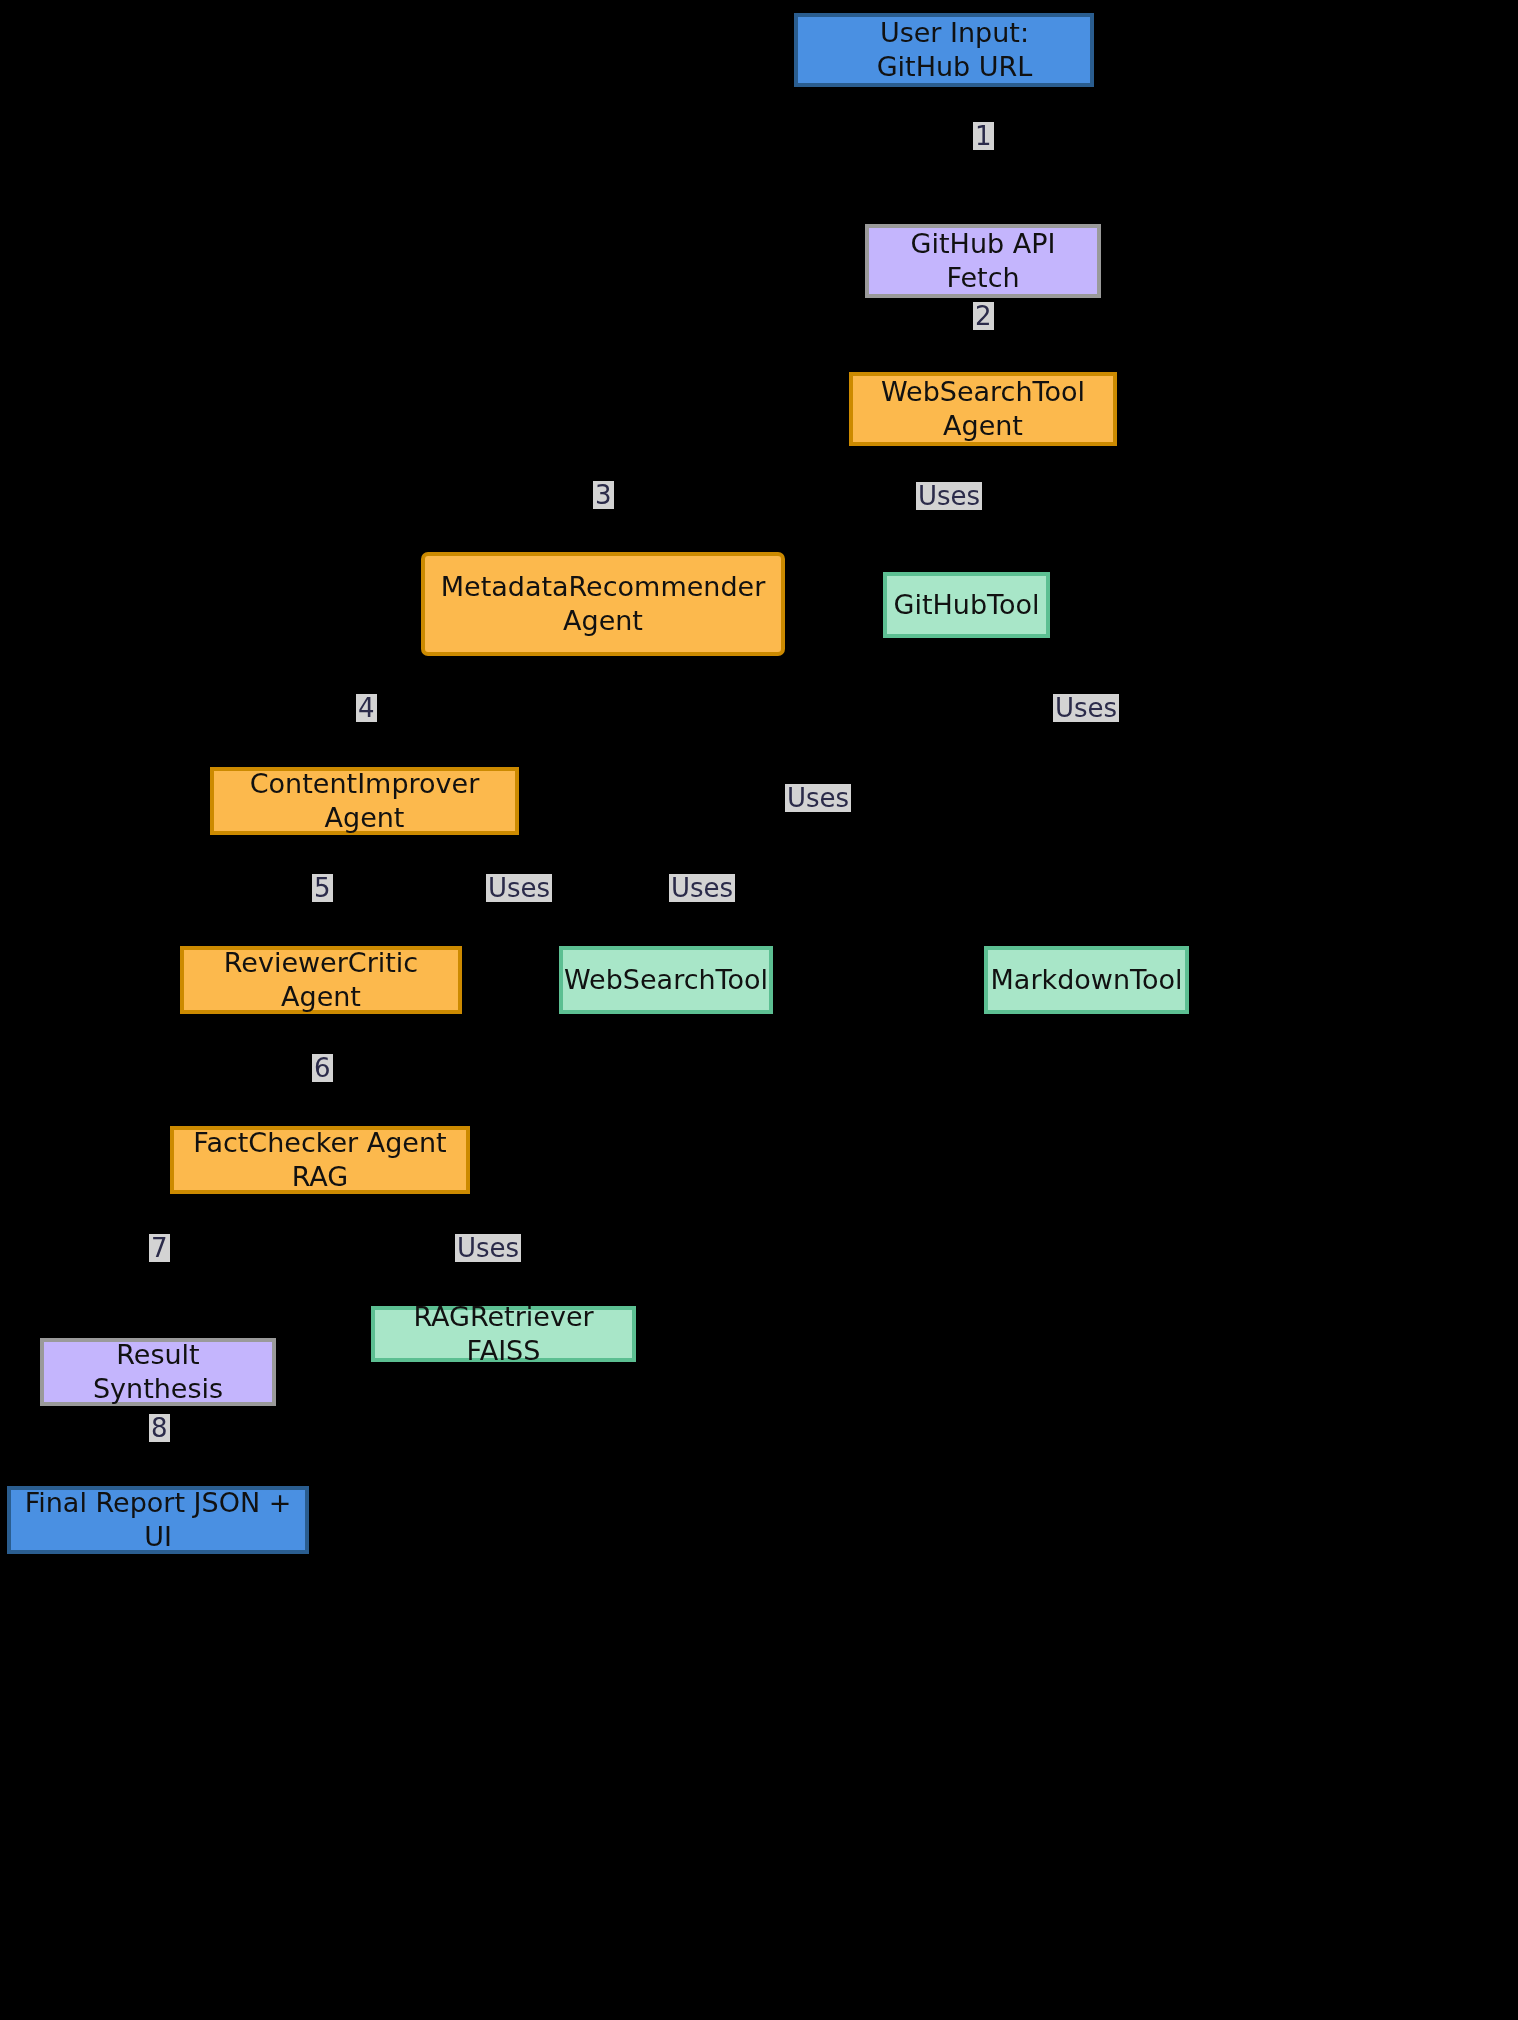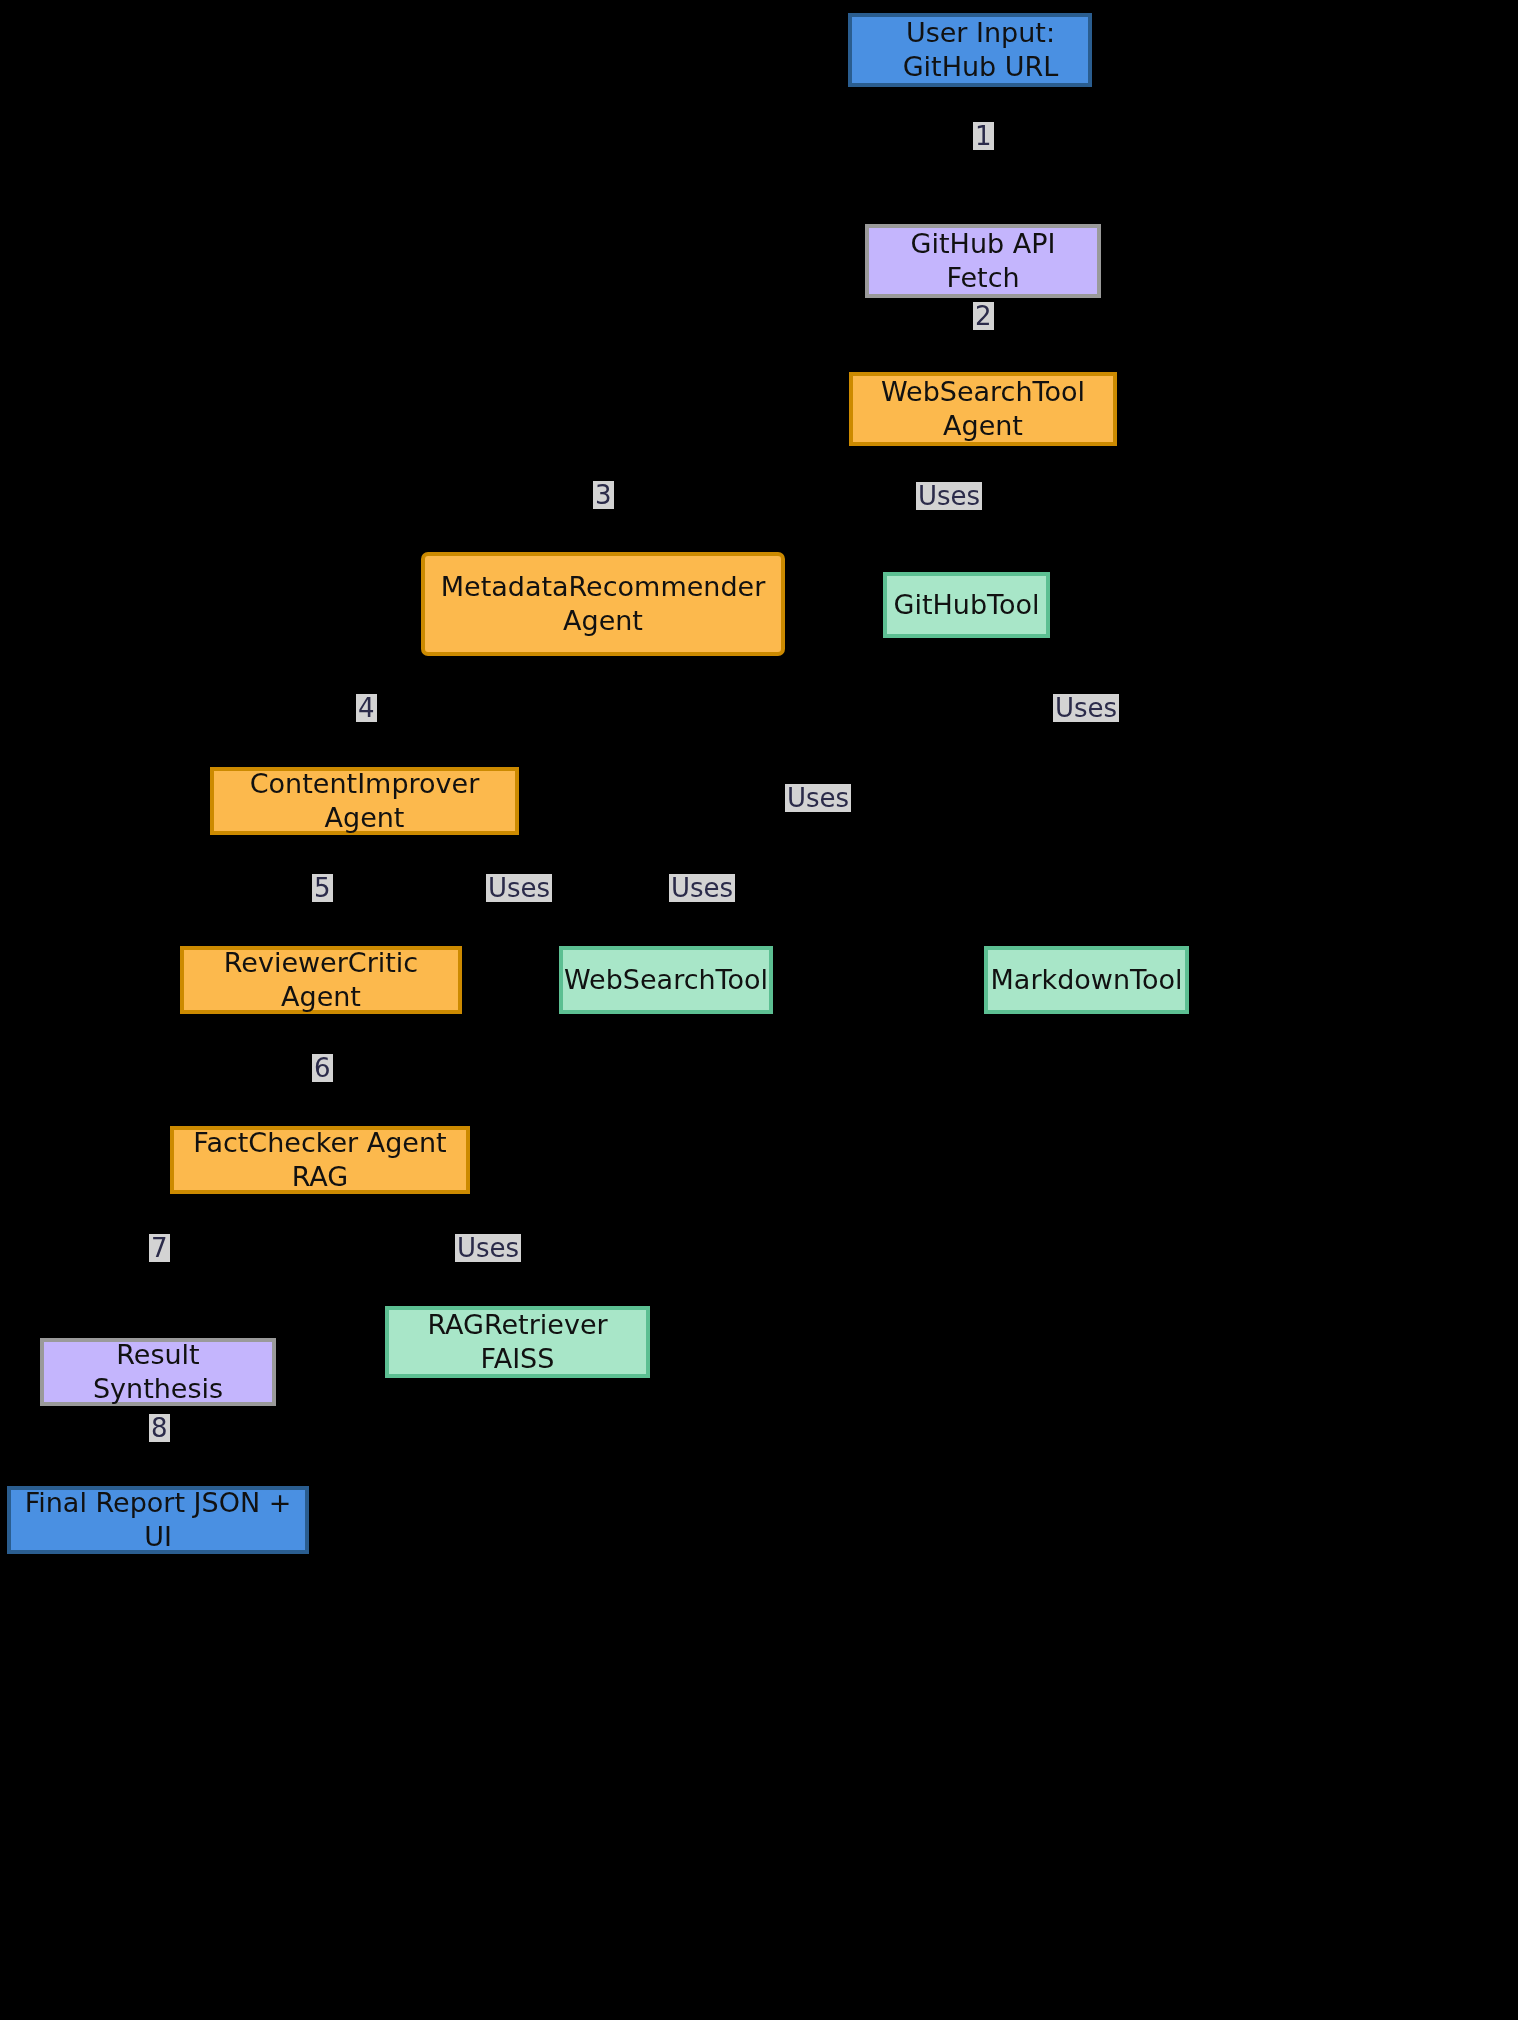--- a/index.html
+++ b/index.html
@@ -102,33 +102,33 @@
       <div class="edge-line" style="left: 602px; top: 800px; width: 43px; height: 3px;"></div>
       <div class="edge-line" style="left: 642px; top: 801px; width: 3px; height: 145px;"></div>
       <div class="edge-line" style="left: 363.5px; top: 835px; width: 3px; height: 55.5px;"></div>
       <div class="edge-line" style="left: 363.5px; top: 889.5px; width: 281.5px; height: 3px;"></div>
       <div class="edge-line" style="left: 642px; top: 890.5px; width: 3px; height: 55.5px;"></div>
       <div class="edge-line" style="left: 319px; top: 1194px; width: 3px; height: 56px;"></div>
       <div class="edge-line" style="left: 319px; top: 1249px; width: 164.5px; height: 3px;"></div>
       <div class="edge-line" style="left: 480.5px; top: 1250px; width: 3px; height: 56px;"></div>
     </div>
   <div id="node-layer">
-      <div class="node input" style="left: 848px; top: 13px; width: 244px; height: 74px; padding-left: 31px;">User Input: GitHub URL</div>
+      <div class="node input" style="left: 794px; top: 13px; width: 300px; height: 74px; padding-left: 31px;">User Input: GitHub URL</div>
       <div class="node process" style="left: 865px; top: 192px; width: 236px; height: 74px;">GitHub API Fetch</div>
       <div class="node agent" style="left: 849px; top: 372px; width: 268px; height: 74px;">WebSearchTool Agent</div>
       <div class="node tool" style="left: 860px; top: 572px; width: 167px; height: 66px;">GitHubTool</div>
       <div class="node agent" style="left: 421px; top: 552px; width: 364px; height: 104px; border-radius: 7px;">MetadataRecommender
 Agent</div>
       <div class="node agent" style="left: 210px; top: 767px; width: 309px; height: 68px; text-align: center;">ContentImprover Agent</div>
       <div class="node agent" style="left: 180px; top: 946px; width: 282px; height: 68px;">ReviewerCritic Agent</div>
       <div class="node tool" style="left: 536px; top: 946px; width: 214px; height: 68px;">WebSearchTool</div>
       <div class="node tool" style="left: 961px; top: 946px; width: 205px; height: 68px;">MarkdownTool</div>
       <div class="node agent" style="left: 170px; top: 1126px; width: 300px; height: 68px;">FactChecker Agent RAG</div>
       <div class="node process" style="left: 40px; top: 1306px; width: 236px; height: 68px;">Result Synthesis</div>
-      <div class="node tool" style="left: 362px; top: 1306px; width: 265px; height: 72px;">RAGRetriever FAISS</div>
+      <div class="node tool" style="left: 348px; top: 1306px; width: 265px; height: 56px;">RAGRetriever FAISS</div>
       <div class="node input" style="left: 7px; top: 1486px; width: 302px; height: 68px;">Final Report JSON + UI</div>
     </div>
   <div id="edge-label-layer">
       <div class="edge-label" style="left: 973px; top: 122px;">1</div>
       <div class="edge-label" style="left: 973px; top: 302px;">2</div>
       <div class="edge-label" style="left: 593px; top: 481px;">3</div>
       <div class="edge-label" style="left: 916px; top: 482px;">Uses</div>
       <div class="edge-label" style="left: 356px; top: 694px;">4</div>
       <div class="edge-label" style="left: 1053px; top: 694px;">Uses</div>
       <div class="edge-label" style="left: 785px; top: 784px;">Uses</div>

